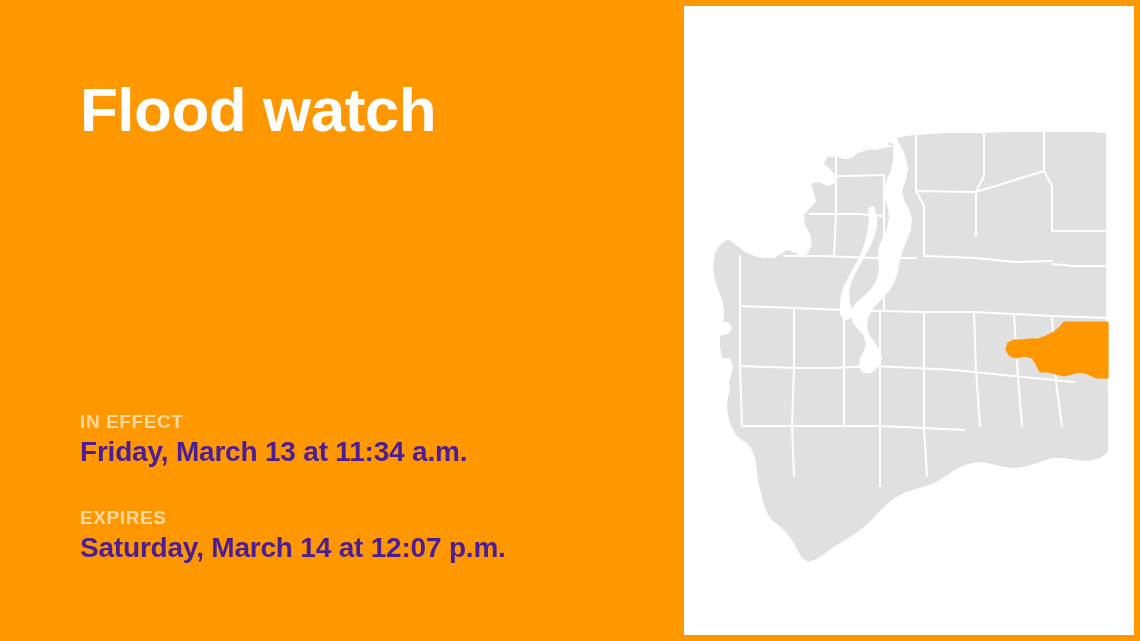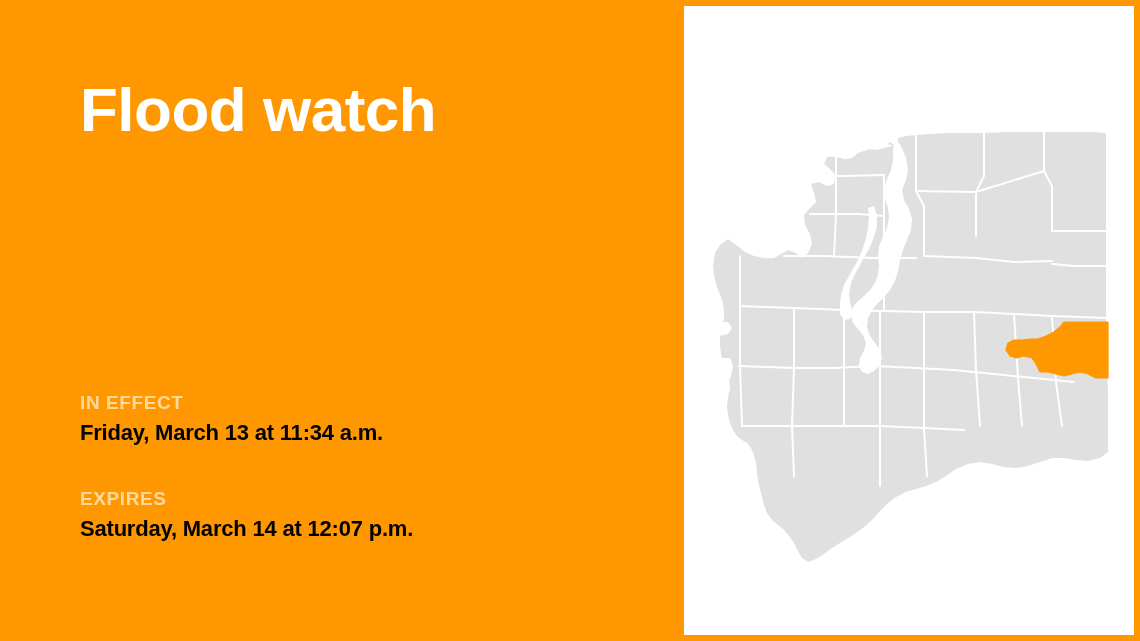--- a/index.html
+++ b/index.html
@@ -41,21 +41,21 @@
     line-height: 1.0;
     font-weight: bold;
     color: #ffffff;
     letter-spacing: -0.5px;
     white-space: nowrap;
   }
 
   #timing-block {
     position: absolute;
     left: 80px;
-    top: 391px;
+    top: 410px;
     width: 580px;
   }
 
   .timing-group {
     margin: 0 0 36px 0;
   }
   .timing-group:last-child {
     margin-bottom: 0;
   }
 
@@ -64,25 +64,25 @@
     font-size: 19px;
     font-weight: bold;
     line-height: 24px;
     letter-spacing: 0.6px;
     color: rgba(255,255,255,0.62);
     white-space: nowrap;
   }
 
   .timing-value {
     display: block;
-    font-size: 22px;
+    font-size: 28px;
     font-weight: bold;
     line-height: 36px;
     letter-spacing: -0.2px;
-    color: #000000;
+    color: #4c1d95;
     white-space: nowrap;
   }
 
   
   #map-panel {
     position: absolute;
     left: 684px;
     top: 6px;
     width: 450px;
     height: 629px;

